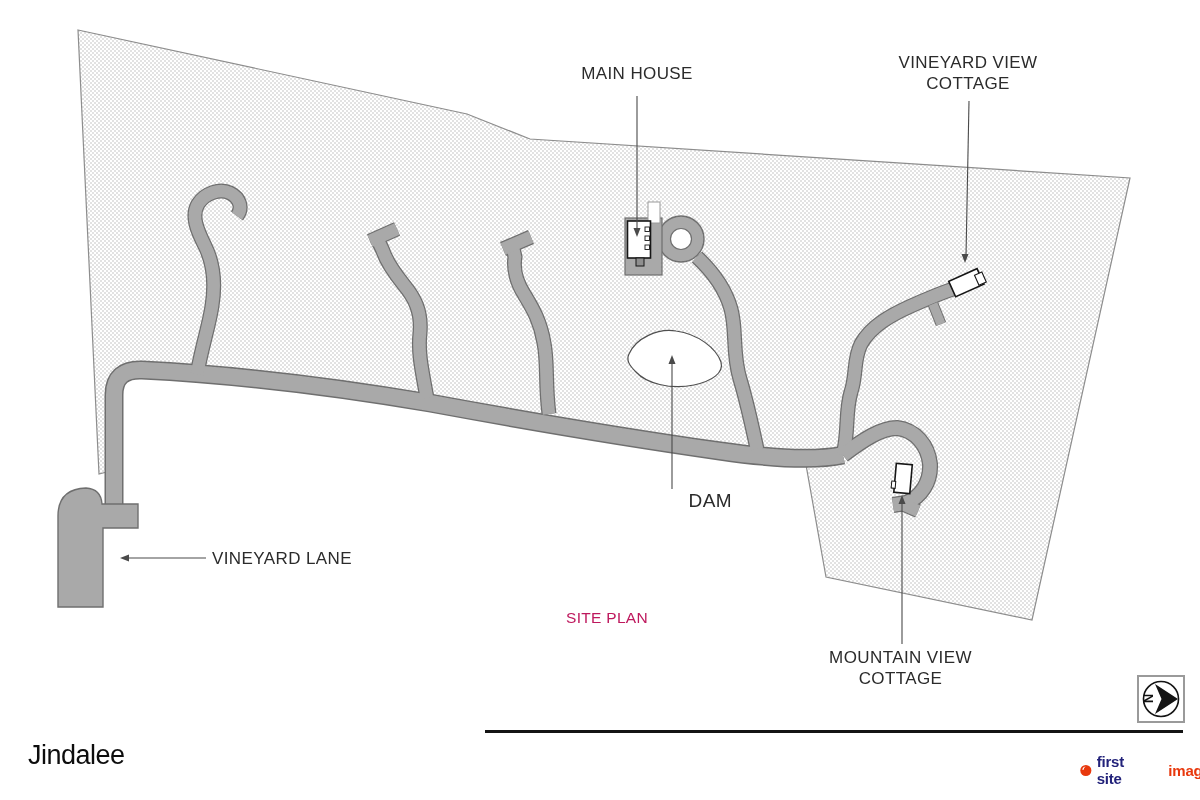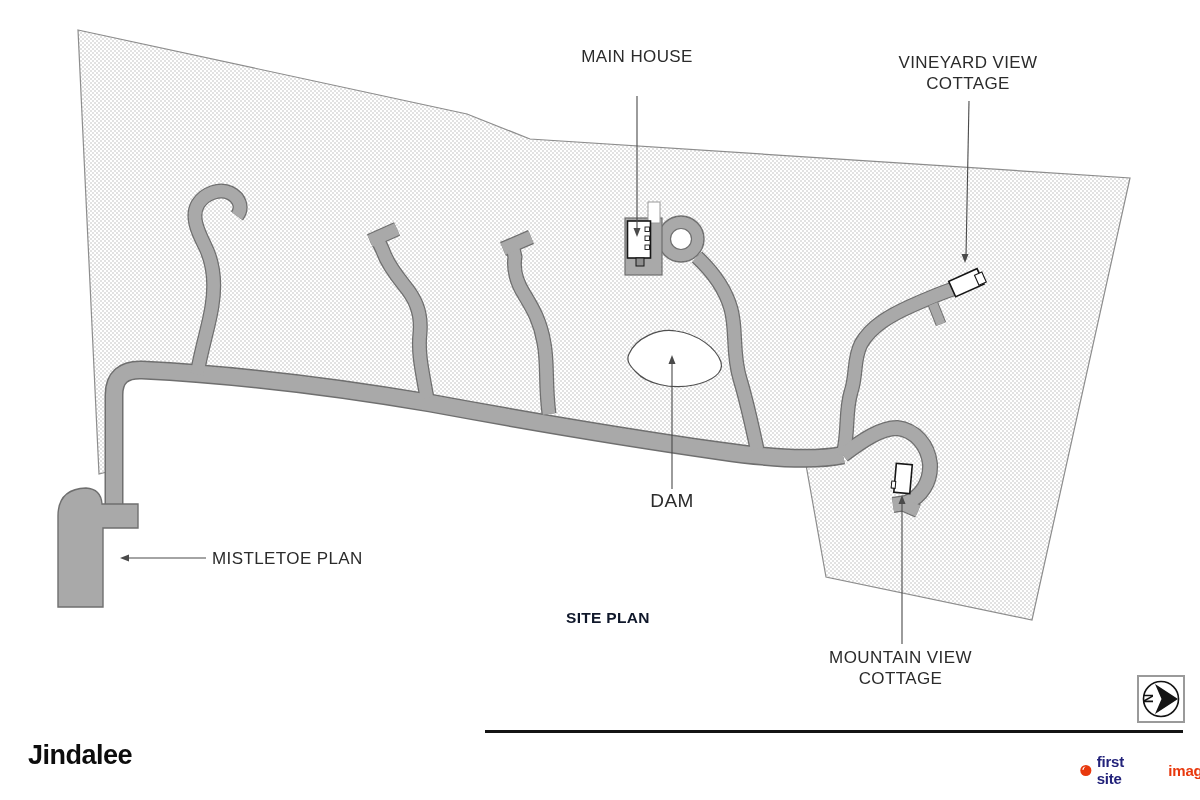--- a/index.html
+++ b/index.html
@@ -4,29 +4,29 @@
 <style>
   html,body{margin:0;padding:0;background:#ffffff;}
   body{width:1200px;height:800px;position:relative;overflow:hidden;
        font-family:"Liberation Sans", sans-serif;color:#2e2e2e;}
   #stage{position:absolute;inset:0;}
   svg.plan{position:absolute;left:0;top:0;}
   .lbl{position:absolute;color:#2b2b2b;letter-spacing:.4px;white-space:nowrap;}
   .lbl.center{text-align:center;white-space:normal;}
   .map-label{font-size:17px;line-height:21px;}
   .dam-label{font-size:19px;}
-  .siteplan{font-size:15.5px;font-weight:bold;letter-spacing:.3px;color:#0f172a;}
+  .siteplan{font-size:15.5px;font-weight:normal;letter-spacing:.3px;color:#be185d;}
   .disclaimer{position:absolute;left:600px;top:693px;width:531px;text-align:right;
               font-size:12px;line-height:13.8px;color:#1f1f1f;letter-spacing:.1px;}
   .divider{position:absolute;left:485px;top:730px;width:698px;height:3px;background:#141414;}
   .north{position:absolute;left:1137px;top:675px;width:44px;height:44px;
          border:2px solid #9a9a9a;background:#fff;}
   .north .nletter{position:absolute;left:5px;top:14px;font-size:13px;font-weight:bold;
          color:#111;transform:rotate(90deg);}
-  .pagetitle{position:absolute;left:28px;top:740px;font-size:27px;font-weight:bold;
+  .pagetitle{position:absolute;left:28px;top:740px;font-size:27px;font-weight:normal;
          color:#0d0d0d;letter-spacing:-.5px;}
   .brand{position:absolute;left:1080px;top:753px;display:flex;align-items:center;gap:5px;
          font-size:15px;font-weight:bold;letter-spacing:-.2px;}
   .brand .t1{color:var(--logo_navy);}
   .brand .t2{color:var(--logo_orange);margin-left:32px;}
 </style>
 </head>
 <body>
 
 <div id="stage">
@@ -108,30 +108,30 @@
     </g>
     <g style="fill:var(--leader)" stroke="none">
       <polygon points="637,237 633.5,228 640.5,228"></polygon>
       <polygon points="965,263 961.5,254 968.5,254"></polygon>
       <polygon points="672,355 668.5,364 675.5,364"></polygon>
       <polygon points="120,558 129,554.5 129,561.5"></polygon>
       <polygon points="902,495 898.5,504 905.5,504"></polygon>
     </g>
   </svg>
 
-  <div class="lbl map-label center" style="left:557px;top:46px;width:160px;">MAIN HOUSE</div>
+  <div class="lbl map-label center" style="left:557px;top:63px;width:160px;">MAIN HOUSE</div>
 
   <div class="lbl map-label center" style="left:888px;top:52px;width:160px;">
     <div>VINEYARD VIEW</div>
     <div>COTTAGE</div>
   </div>
 
-  <div class="lbl dam-label center" style="left:612px;top:490px;width:120px;">DAM</div>
+  <div class="lbl dam-label center" style="left:612px;top:490px;width:120px;text-align:right;">DAM</div>
 
-  <div class="lbl map-label" style="left:212px;top:548px;">MISTLETOE PLAN</div>
+  <div class="lbl map-label" style="left:212px;top:548px;">VINEYARD LANE</div>
 
   <div class="lbl siteplan" style="left:566px;top:609px;">SITE PLAN</div>
 
   <div class="lbl map-label center" style="left:793px;top:647px;width:215px;">MOUNTAIN VIEW COTTAGE</div>
 
   <div class="disclaimer">
   </div>
 
   <div class="divider"></div>
 

